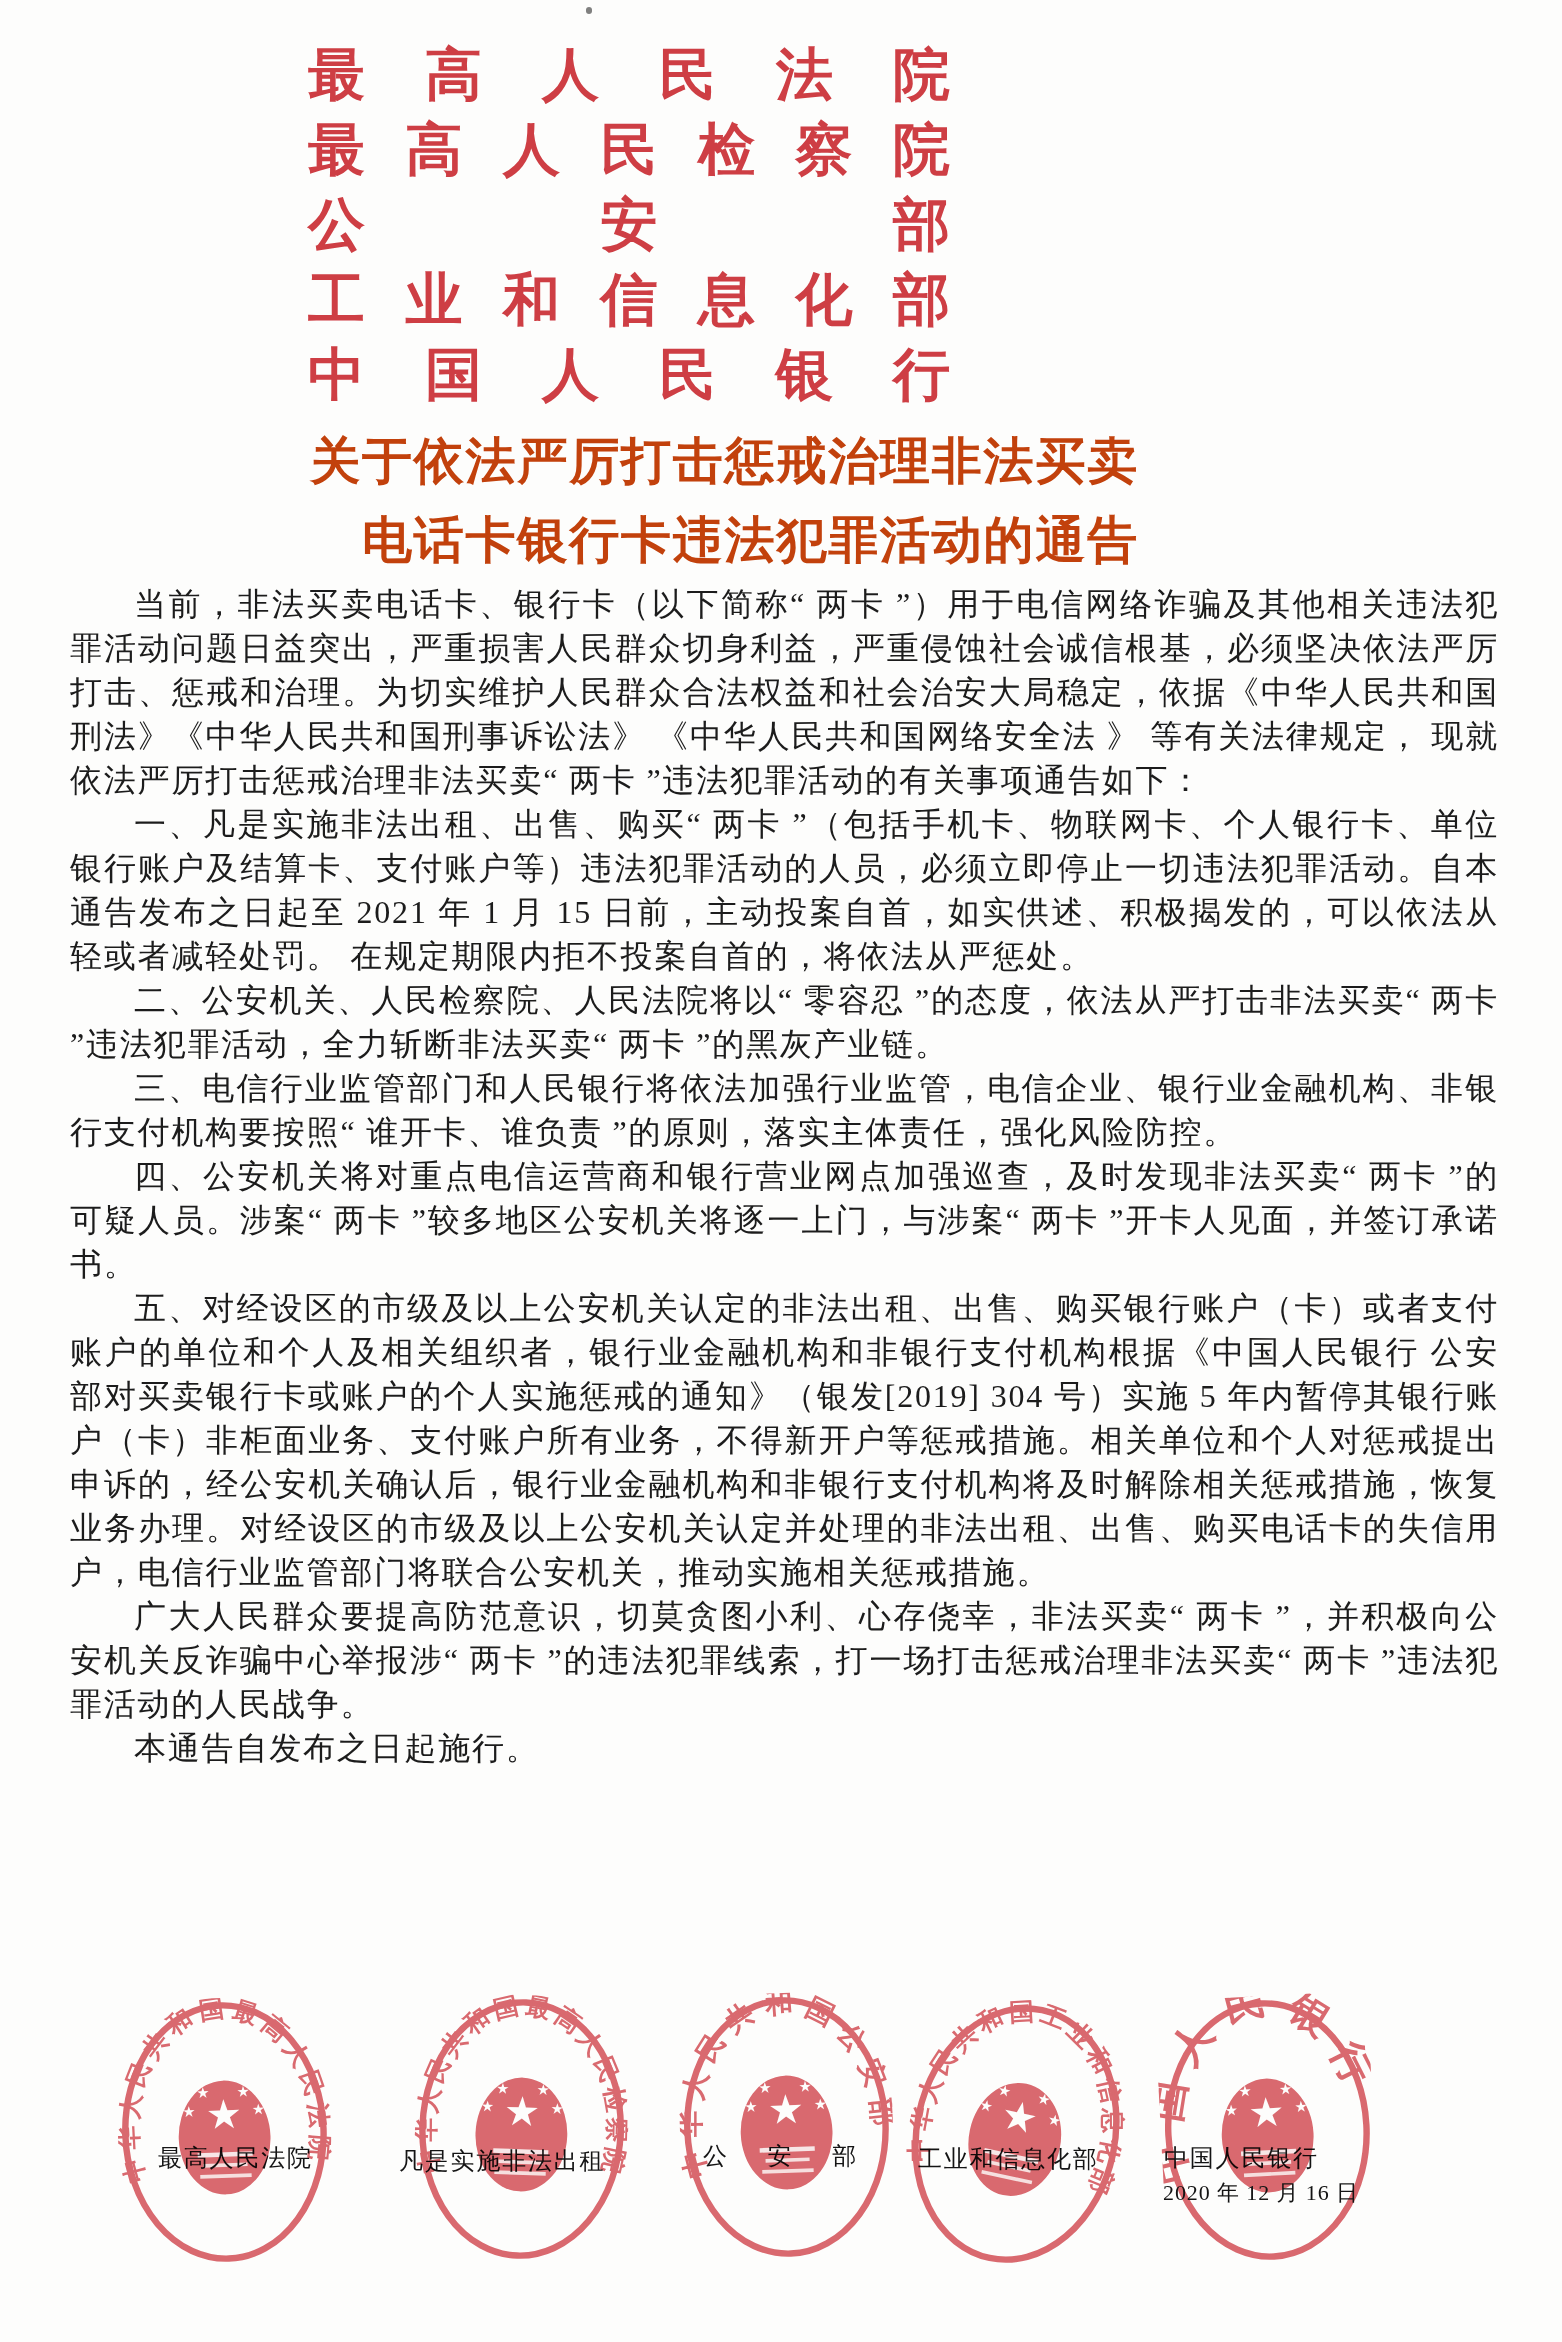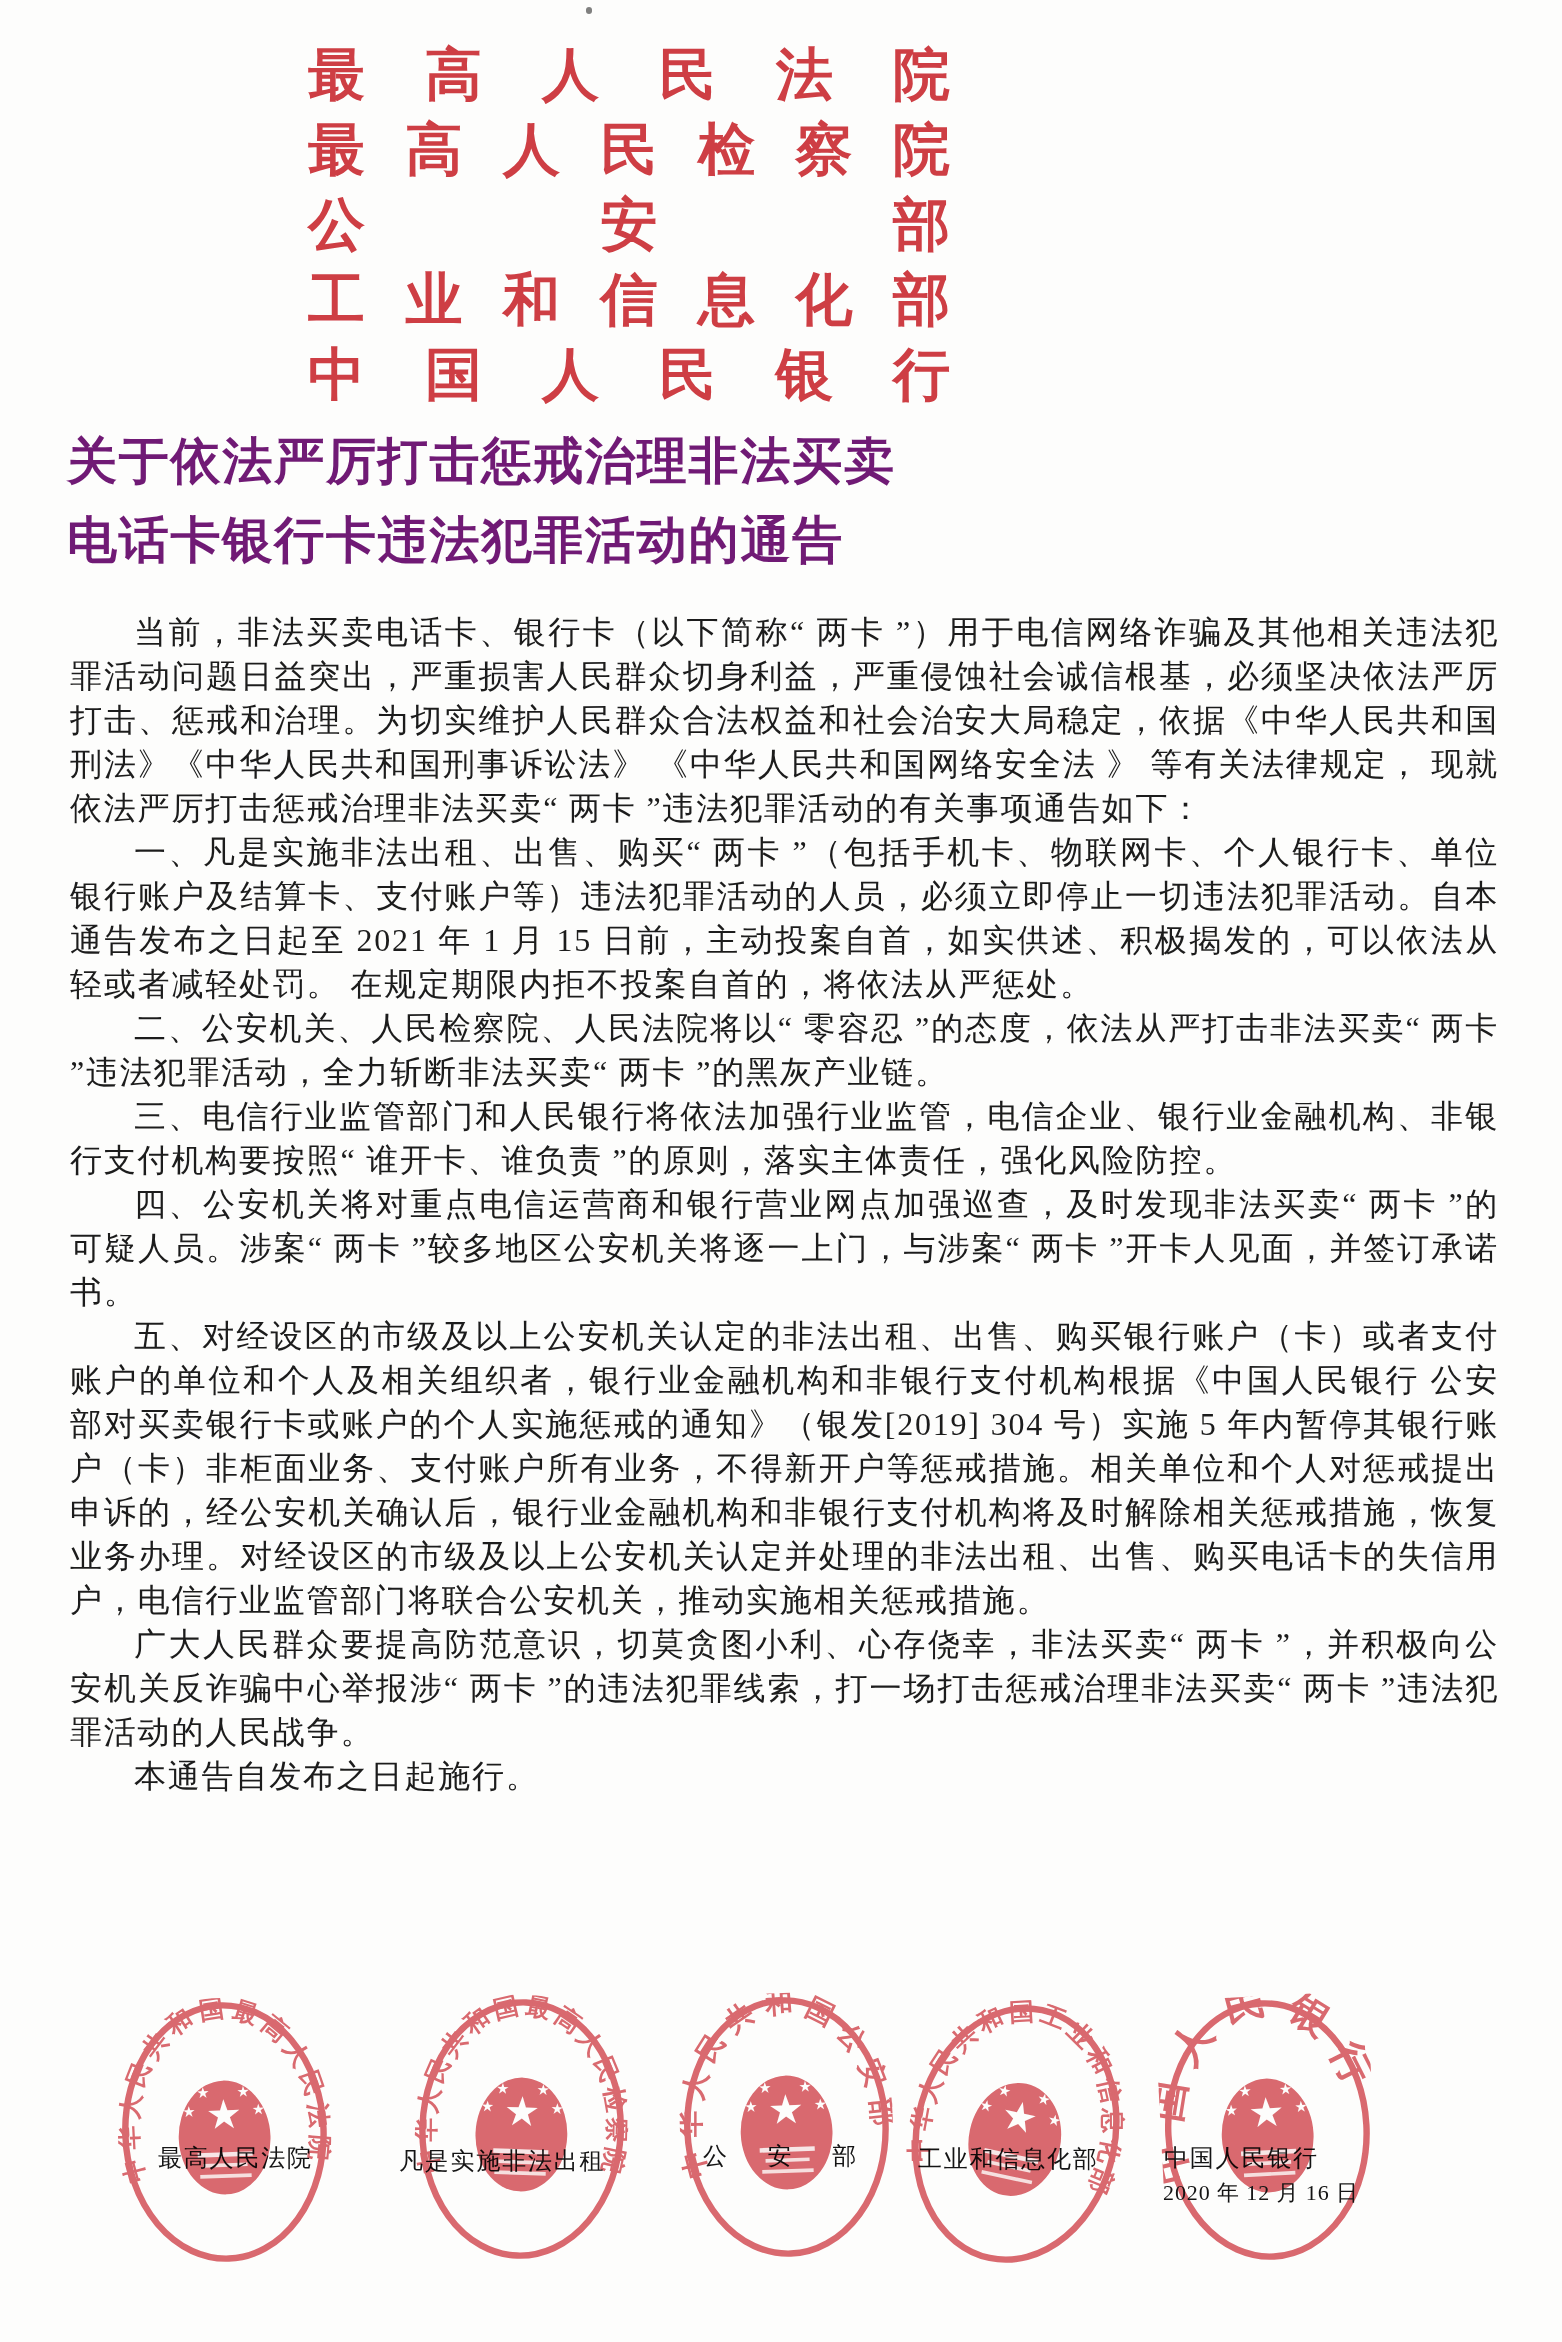--- a/index.html
+++ b/index.html
@@ -15,30 +15,30 @@
     position:absolute;left:308px;top:37px;width:643px;
   }
   .letterhead-line{
     font-size:57px;font-weight:bold;color:var(--header-red,#ce3e44);
     line-height:75px;height:75px;white-space:nowrap;
     text-align:justify;text-align-last:justify;text-justify:inter-word;
     letter-spacing:0.9px;
   }
   
   .doc-title{
-    position:absolute;left:67px;top:422px;width:1084px;
-    text-align:left;color:#701a75;
+    position:absolute;left:55px;top:422px;width:1084px;
+    text-align:right;color:#c2410c;
   }
   .doc-title .t-line{
     font-size:50px;font-weight:bold;line-height:79px;letter-spacing:1.8px;
     white-space:nowrap;
   }
   
   .body-text{
-    position:absolute;left:70px;top:610px;width:1429px;
+    position:absolute;left:70px;top:582px;width:1429px;
     font-size:32px;line-height:44px;color:#1c1c1c;
     text-align:justify;letter-spacing:1.8px;
   }
   .body-text p{margin:0;text-indent:2em;}
   
   .seal-label{
     position:absolute;font-size:24px;color:#141414;letter-spacing:1.8px;
     white-space:nowrap;z-index:1;
   }
   .seal-label.spaced{word-spacing:31px;}

